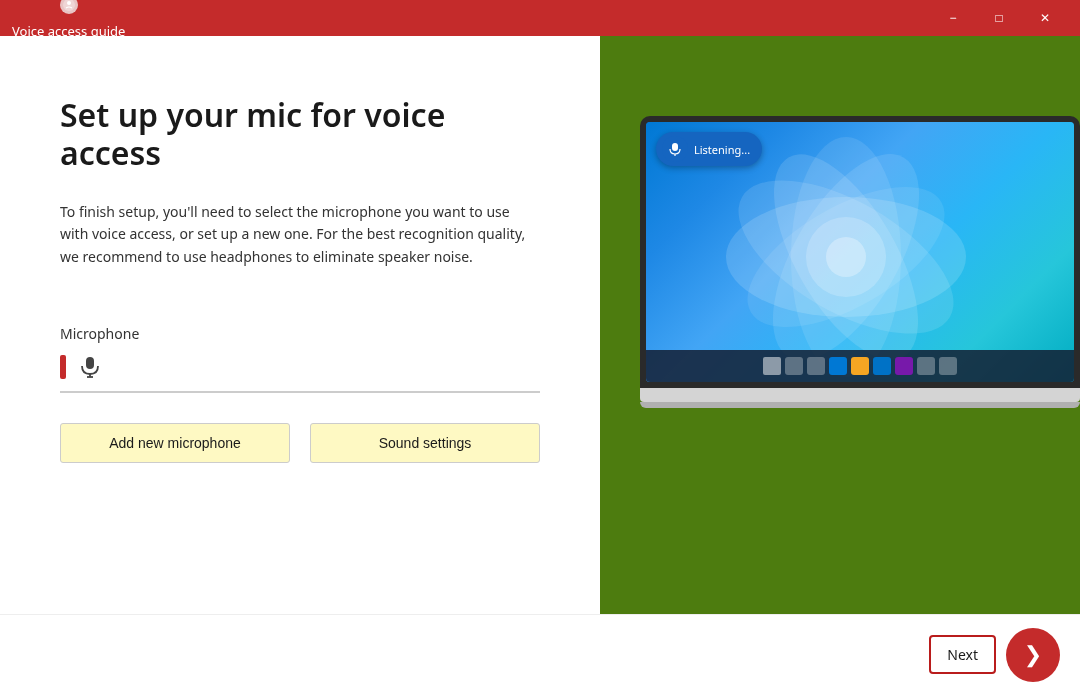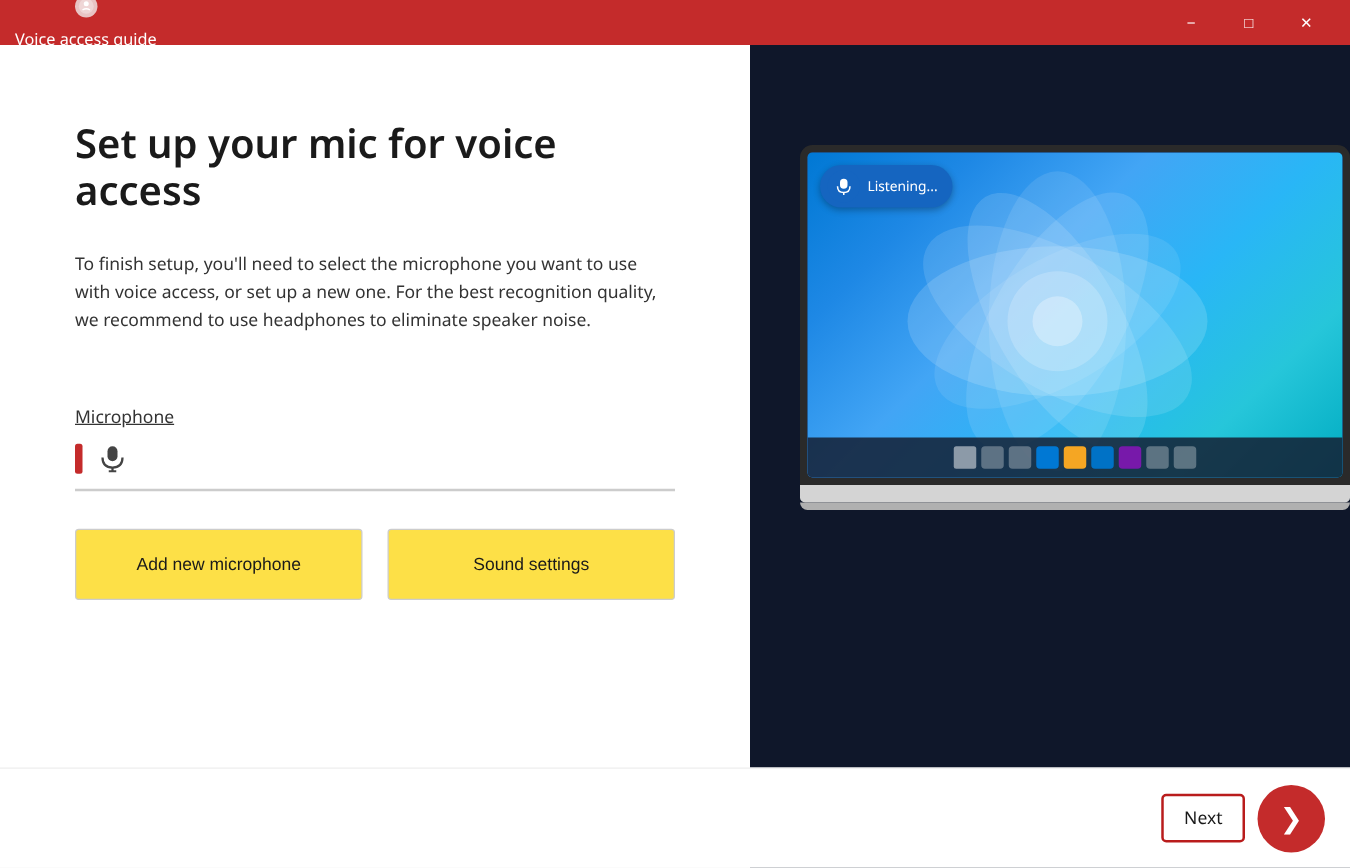--- a/index.html
+++ b/index.html
@@ -96,21 +96,20 @@
       color: #333;
       line-height: 1.6;
       max-width: 480px;
       margin-bottom: 56px;
     }
 
     .microphone-label {
       font-size: 14px;
       color: #333;
       margin-bottom: 10px;
-      text-decoration: underline;
     }
 
     .microphone-select-row {
       display: flex;
       align-items: center;
       gap: 10px;
       border-bottom: 2px solid #ccc;
       padding-bottom: 10px;
       margin-bottom: 30px;
       width: 480px;
@@ -141,37 +140,37 @@
     }
 
     .button-row {
       display: flex;
       gap: 20px;
       width: 480px;
     }
 
     .outline-button {
       flex: 1;
-      height: 57px;
+      height: 40px;
       border: 1px solid #ccc;
-      background: #fde047;
+      background: #fef9c3;
       font-size: 14px;
       color: #1a1a1a;
       cursor: pointer;
       border-radius: 3px;
       display: flex;
       align-items: center;
       justify-content: center;
       text-align: right;
     }
 
     
     .right-panel {
       flex: 1;
-      background: #0f172a;
+      background: #4d7c0f;
       position: relative;
       overflow: hidden;
     }
 
     
     .laptop-container {
       position: absolute;
       top: 80px;
       left: 40px;
       right: 0;

